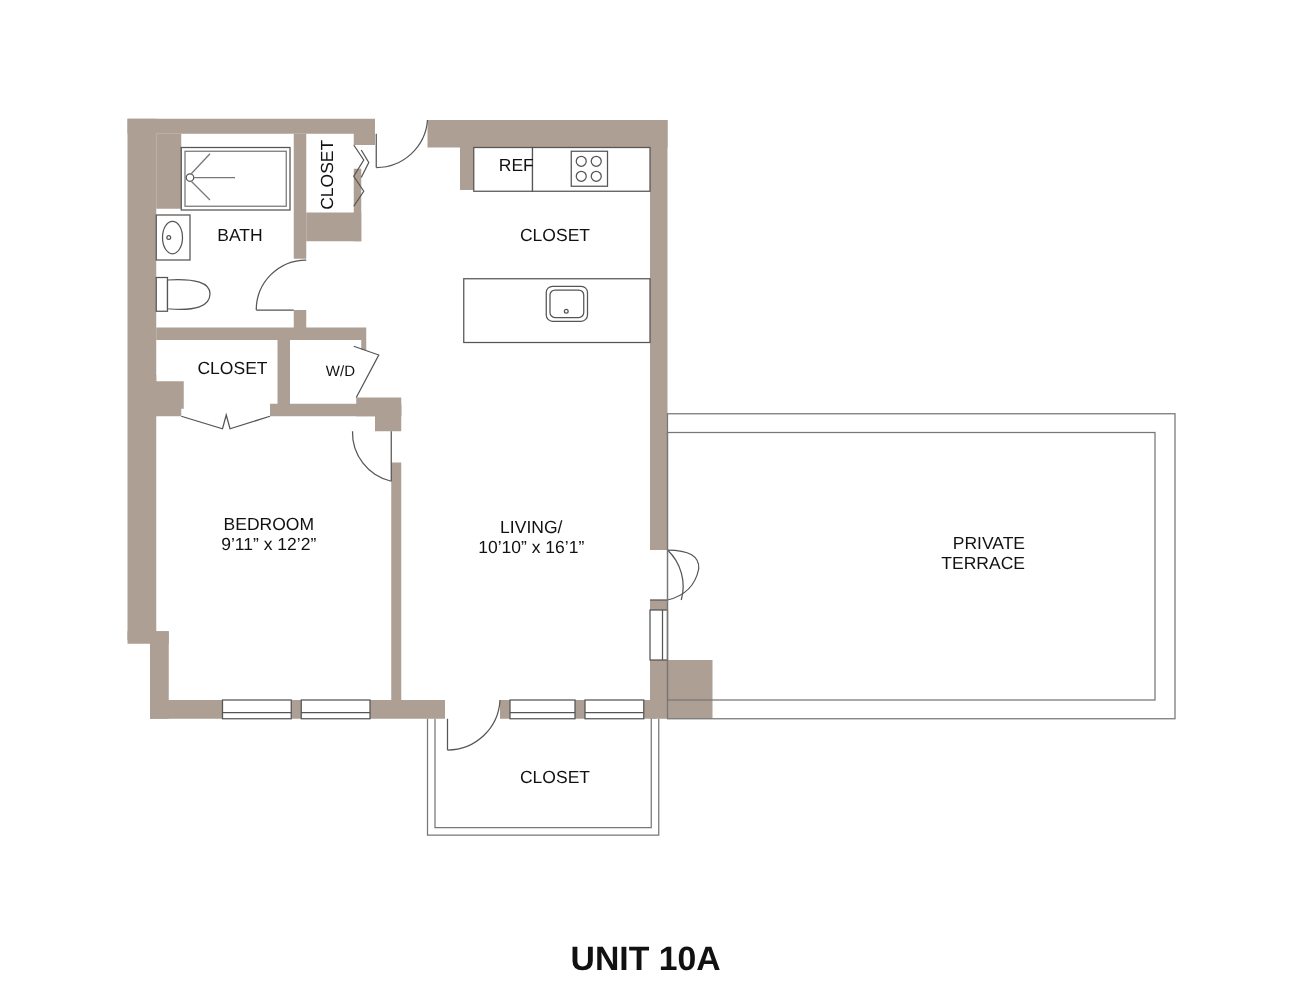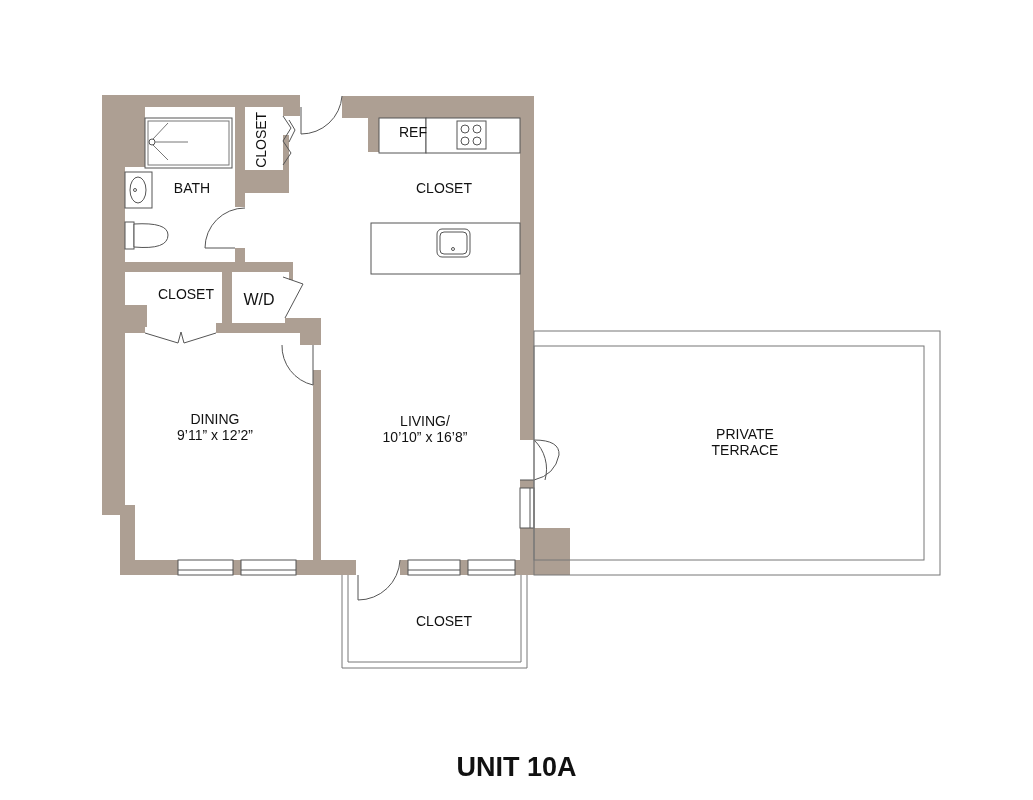--- a/index.html
+++ b/index.html
@@ -1,21 +1,21 @@
 <!DOCTYPE html>
 <html><head>
 <meta charset="utf-8">
 <style>
   html, body { margin:0; padding:0; background:#ffffff; }
   body { width:1033px; height:800px; position:relative; overflow:hidden; font-family:"Liberation Sans", sans-serif; }
   svg { position:absolute; left:0; top:0; }
   .lbl { position:absolute; color:#111; font-family:"Liberation Sans", sans-serif; text-align:center; white-space:nowrap; line-height:1.12; }
   .lbl span { display:block; }
   .s18 { font-size:14px; }
-  .s16 { font-size:16px; }
+  .s16 { font-size:12px;text-align:right; }
   .s14 { font-size:14px; }
   .title { position:absolute; left:0; width:1033px; top:752px; text-align:center; font-size:27px; font-weight:bold; color:#111; font-family:"Liberation Sans", sans-serif; }
   .vert { transform:rotate(-90deg); transform-origin:center center; }
 </style>
 </head>
 <body>
 
 <svg width="1033" height="800" viewBox="0 0 1033 800" xmlns="http://www.w3.org/2000/svg">
   <g fill="#ad9f93" stroke="none">
 
@@ -164,30 +164,30 @@
 
 <div class="lbl s14" style="left:150px; top:287px; width:72px;">
     <span>CLOSET</span>
   </div>
 
 <div class="lbl s16" style="left:234px; top:291px; width:50px;">
     <span>W/D</span>
   </div>
 
 <div class="lbl s18" style="left:135px; top:412px; width:160px;">
-  <span>DINING</span>
+  <span>BEDROOM</span>
   <span>9’11” x 12’2”</span>
 </div>
 
 <div class="lbl s18" style="left:340px; top:378px; width:170px;margin-top:36px;">
   <span>LIVING/</span>
-  <span>10’10” x 16’8”</span>
+  <span>10’10” x 16’1”</span>
 </div>
 
-<div class="lbl s18" style="left:670px; top:427px; width:150px;">
+<div class="lbl s18" style="left:670px; top:427px; width:150px;text-align:right;">
   <span>PRIVATE</span>
   <span>TERRACE</span>
 </div>
 
 <div class="lbl s18" style="left:384px; top:614px; width:120px;">
     <span>CLOSET</span>
   </div>
 
 <div class="title">UNIT 10A</div>
 

